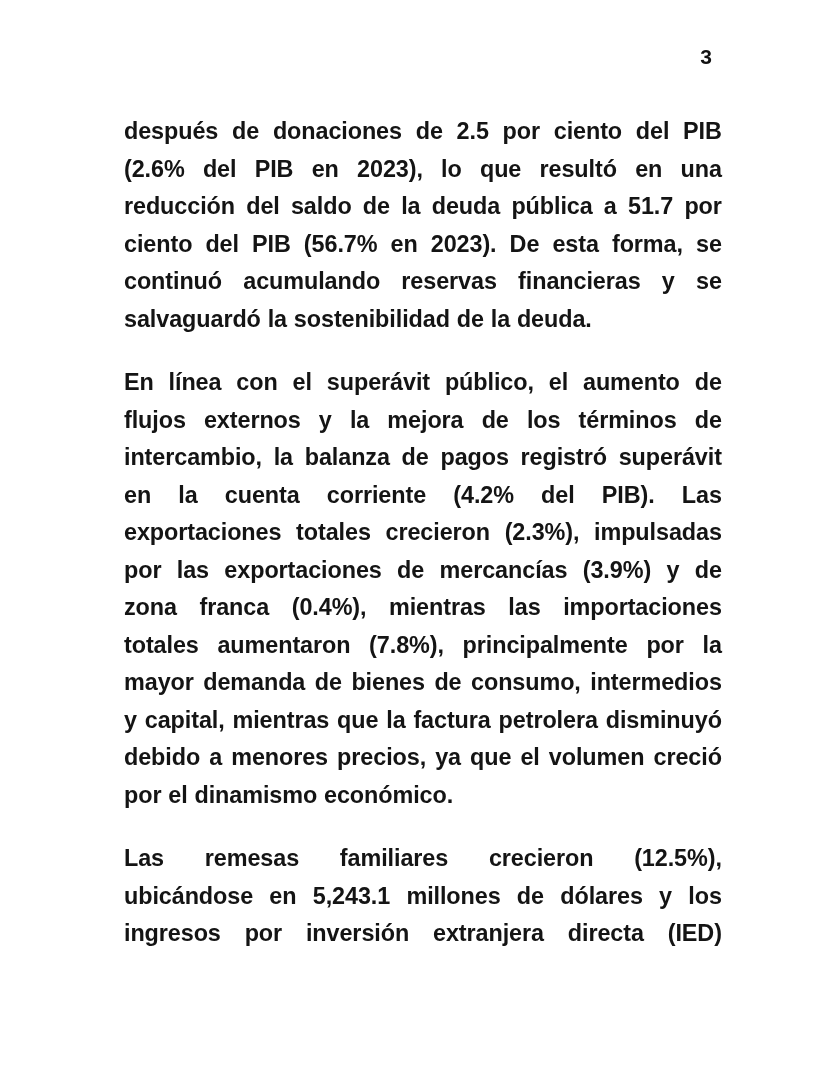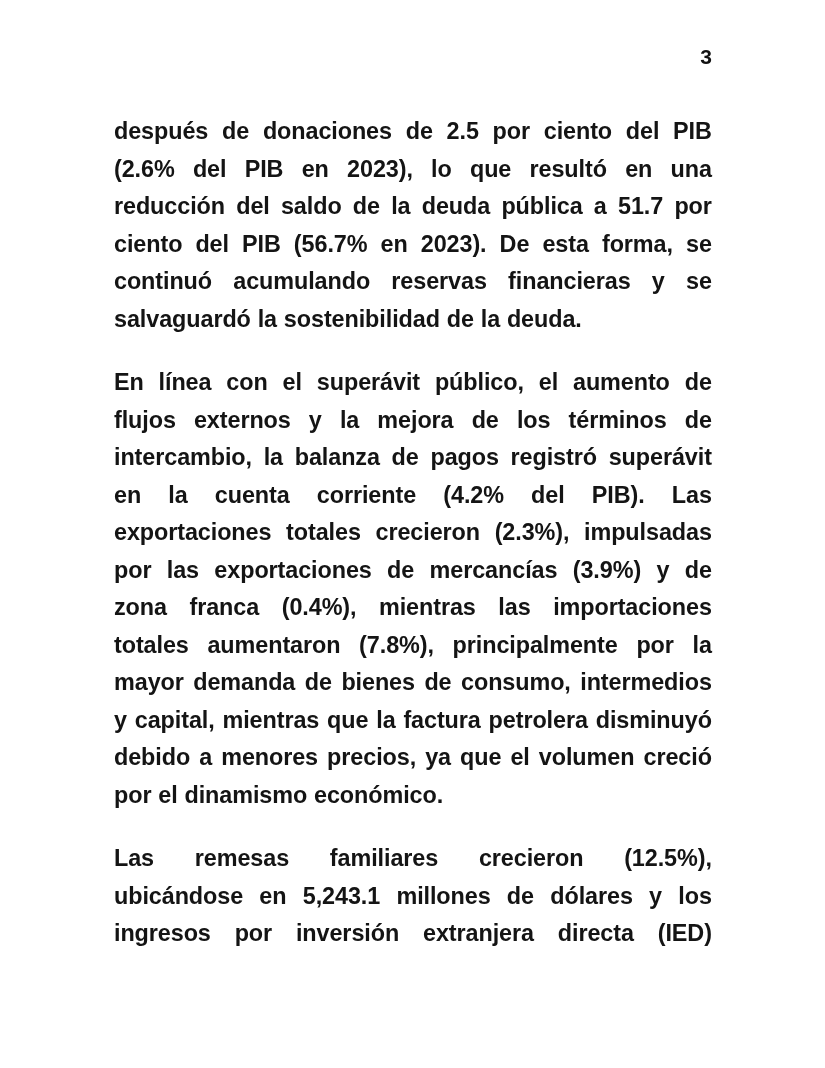--- a/index.html
+++ b/index.html
@@ -30,21 +30,21 @@
     font-weight: 700;
     color: #111111;
     letter-spacing: 0px;
     line-height: 1;
   }
 
   
   .textblock {
     position: absolute;
     top: 112px;
-    left: 114px;
+    left: 124px;
     width: 598px;
   }
 
   .para {
     margin: 0 0 26px 0;
     font-size: 24.5px;
     font-weight: 700;
     line-height: 37.5px;
     color: #141414;
     text-align: justify;

